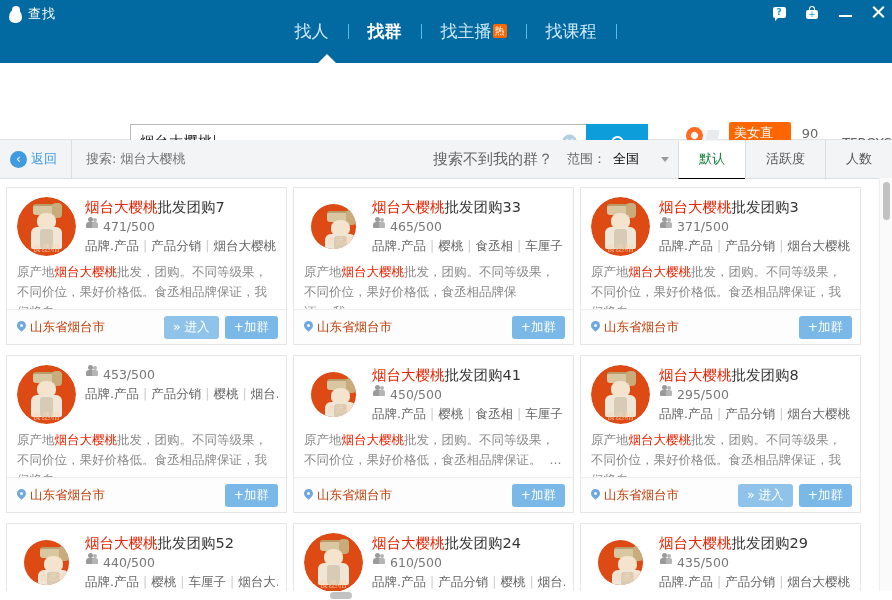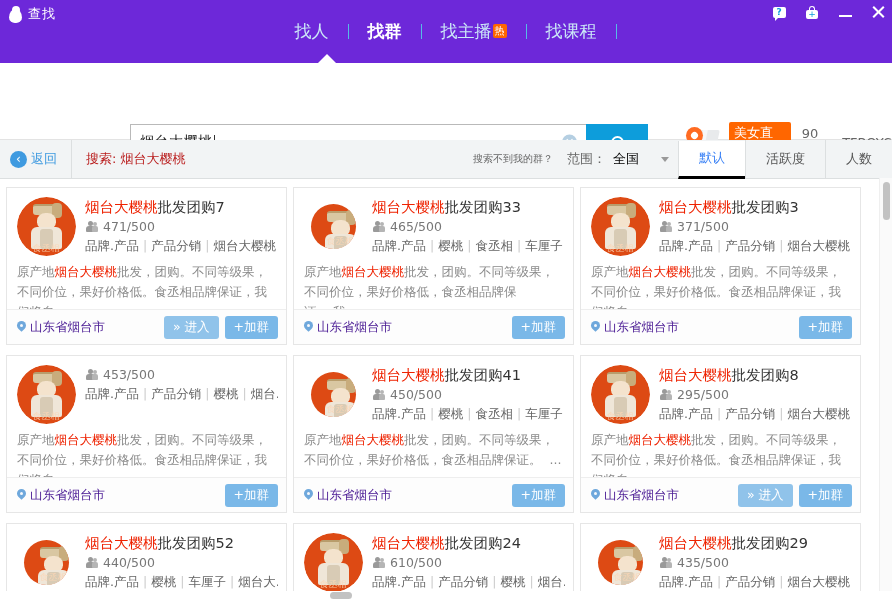--- a/index.html
+++ b/index.html
@@ -8,21 +8,21 @@
     font-family: "DejaVu Sans", "Liberation Sans", sans-serif;
     overflow: hidden;
     background: #ffffff;
   }
   .app { position: relative; width: 892px; height: 600px; overflow: hidden; }
 
   
   .titlebar {
     position: relative;
     height: 63px;
-    background: #6d28d9;
+    background: #0369a1;
     overflow: hidden;
   }
   .brand {
     position: absolute; left: 8px; top: 5px;
     display: flex; align-items: center; gap: 5px;
   }
   .penguin {
     width: 15px; height: 17px; position: relative;
   }
   .penguin .body {
@@ -180,41 +180,41 @@
   .backbtn {
     display: flex; align-items: center; gap: 4px;
     padding: 0 14px 0 10px; cursor: pointer; height: 100%;
     border-right: 1px solid #dcdfe0;
   }
   .back-ico {
     width: 17px; height: 17px; border-radius: 50%; background: #3f9ae0;
     color: #fff; font-size: 12px; line-height: 16px; text-align: center;
   }
   .back-lbl { color: #3f9ae0; font-size: 13px; }
-  .searchlabel { font-size: 13px; color: #b91c1c; padding-left: 14px; }
+  .searchlabel { font-size: 13px; color: #737373; padding-left: 14px; }
   .filter-right {
     margin-left: auto; display: flex; align-items: center; height: 100%;
   }
-  .nogroup { font-size: 10px; color: #666; cursor: pointer; margin-right: 14px; }
+  .nogroup { font-size: 15px; color: #666; cursor: pointer; margin-right: 14px; }
   .scopelbl { font-size: 13px; color: #666; }
   .scopesel {
     display: flex; align-items: center; gap: 22px; padding: 0 9px 0 7px;
     font-size: 13px; color: #000000; cursor: pointer;
   }
   .caret-dn {
     width: 0; height: 0; border-left: 4px solid transparent;
     border-right: 4px solid transparent; border-top: 5px solid #999;
   }
   .sorttab {
     font-size: 13px; color: #555; padding: 0 20px; height: 100%;
     display: flex; align-items: center; cursor: pointer;
     border-left: 1px solid #dcdfe0;
   }
   .sorttab.active {
-    background: #ffffff; color: #3b82f6; border-bottom: 3px solid #000000;
+    background: #ffffff; color: #15803d; border-bottom: 1px solid #000000;
     margin-bottom: -1px;
   }
 
   
   .results {
     position: relative; width: 892px; height: 421px;
     background: #ffffff; overflow: hidden;
     padding: 8px 0 0 6px;
   }
   .grid { display: flex; flex-wrap: wrap; }
@@ -261,21 +261,21 @@
     text-align: center; line-height: 11px; opacity: .85;
   }
   .card-info { flex: 1; padding-left: 9px; min-width: 0; }
   .gname {
     font-size: 14.5px; color: #333; line-height: 20px;
     white-space: nowrap; overflow: hidden; text-overflow: ellipsis;
   }
   .gname .hl { color: #ee2200; }
   .gmembers {
     font-size: 12.5px; color: #777; line-height: 19px;
-    display: flex; align-items: center; gap: 5px;
+    display: flex; align-items: flex-start; gap: 5px;
   }
   .ppl-ico { position: relative; width: 13px; height: 11px; flex: 0 0 13px; }
   .ppl-ico .p1, .ppl-ico .p2 { position: absolute; background: #9a9a9a; }
   .ppl-ico .p1 { left: 3px; top: 0; width: 5px; height: 5px; border-radius: 50%; }
   .ppl-ico .p2 { left: 1px; top: 5px; width: 9px; height: 6px; border-radius: 3px 3px 1px 1px; }
   .ppl-ico .p3 { position: absolute; left: 8px; top: 1px; width: 4px; height: 4px; border-radius: 50%; background: #b5b5b5; }
   .ppl-ico .p4 { position: absolute; left: 7px; top: 5px; width: 6px; height: 6px; border-radius: 2px 2px 1px 1px; background: #b5b5b5; }
   .gtags {
     font-size: 12.5px; color: #666; line-height: 19px;
     white-space: nowrap; overflow: hidden;
@@ -284,21 +284,21 @@
   .gdesc {
     font-size: 12.5px; color: #8a8a8a; line-height: 20px;
     padding: 0 10px 7px 10px; height: 47px; overflow: hidden;
   }
   .gdesc .hl { color: #ee2200; }
   .card-foot {
     border-top: 1px solid #eeeeee; height: 35px;
     display: flex; align-items: center; padding: 0 8px 0 10px;
     background: #fdfdfd;
   }
-  .loc { display: flex; align-items: center; gap: 4px; font-size: 12.5px; color: #4c1d95; }
+  .loc { display: flex; align-items: center; gap: 4px; font-size: 12.5px; color: #c2410c; }
   .loc-pin {
     width: 9px; height: 12px; position: relative;
   }
   .loc-pin::before {
     content: ""; position: absolute; left: 0; top: 0; width: 9px; height: 9px;
     background: #6fa8dc; border-radius: 50% 50% 50% 0; transform: rotate(-45deg);
   }
   .loc-pin::after {
     content: ""; position: absolute; left: 3px; top: 3px; width: 3px; height: 3px;
     background: #f6f9fc; border-radius: 50%;

